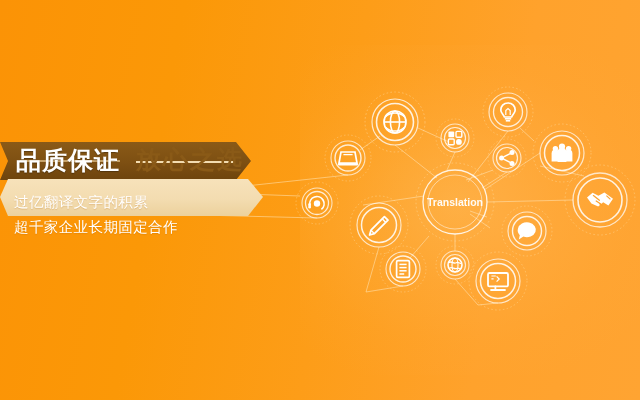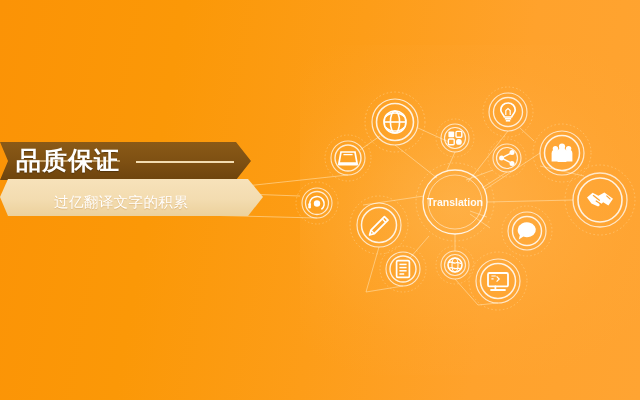--- a/index.html
+++ b/index.html
@@ -68,21 +68,20 @@
 
   
   #bullets {
     position:absolute; left:14px; top:190px; width:280px;
   }
   #bullets .line {
     color:#ffffff; font-size:14.5px; line-height:25px;
     font-family:"DejaVu Sans","Liberation Sans",sans-serif;
     letter-spacing:0.4px; white-space:nowrap;
     text-shadow:0 1px 1px rgba(170,90,0,0.25);
-    margin-left:40px;
   }
 
   
   #net { position:absolute; left:0; top:0; width:640px; height:400px; }
 </style>
 </head>
 <body>
 
 <div id="banner">
 
@@ -319,19 +318,21 @@
 
     </g>
   </svg>
 
   <div id="ribbon">
     <div class="rb-row rb-top"></div>
     <div class="rb-row rb-bot"></div>
     <div class="rb-top-rule"></div>
     <div class="rb-bot-rule"></div>
     <div class="rb-top-txt">品质保证</div>
+    <div class="rb-bot-txt">放心之选</div>
   </div>
 
   <div id="bullets">
     <div class="line">过亿翻译文字的积累</div>
+    <div class="line">超千家企业长期固定合作</div>
   </div>
 
 </div>
 
 </body></html>

